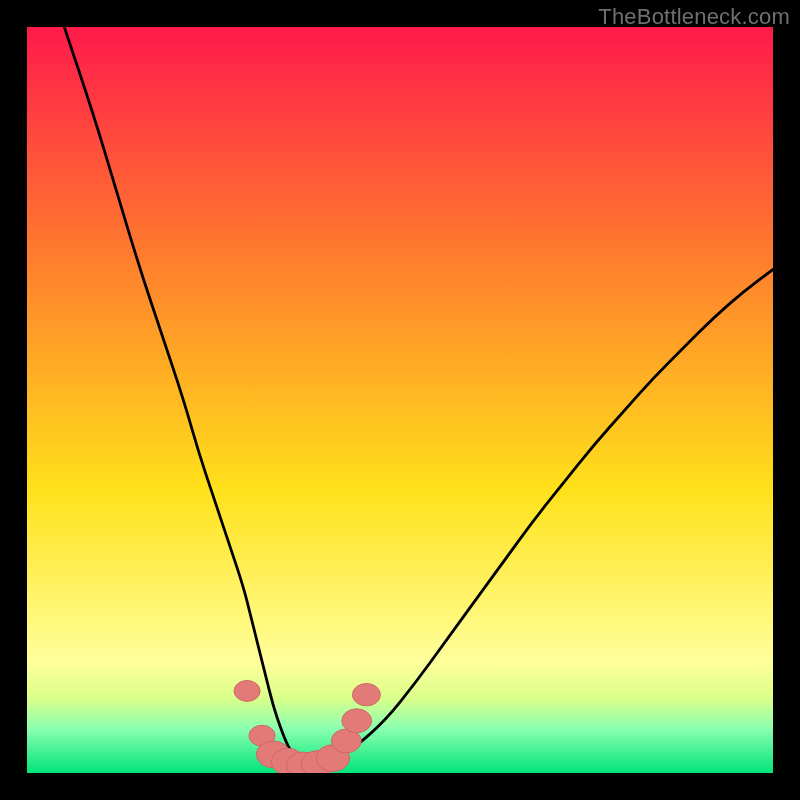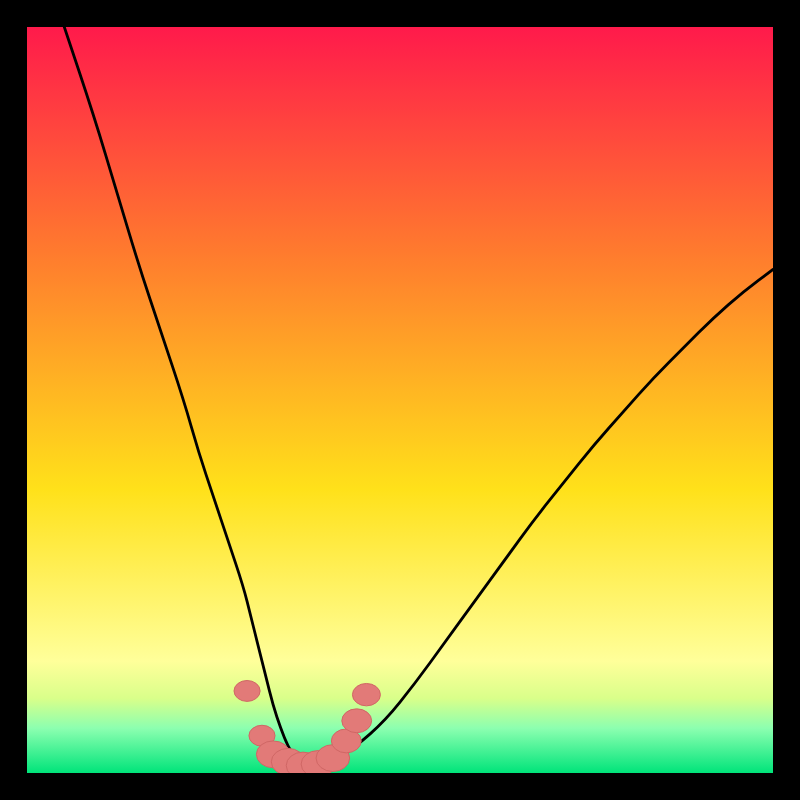--- a/index.html
+++ b/index.html
@@ -67,13 +67,14 @@
         <ellipse cx="246.18" cy="727.35" rx="16.785" ry="13.428" fill="#e27a78" stroke="#d06765" stroke-width="1"></ellipse>
         <ellipse cx="261.09999999999997" cy="734.81" rx="16.785" ry="13.428" fill="#e27a78" stroke="#d06765" stroke-width="1"></ellipse>
         <ellipse cx="276.02" cy="738.54" rx="16.785" ry="13.428" fill="#e27a78" stroke="#d06765" stroke-width="1"></ellipse>
         <ellipse cx="290.94" cy="737.048" rx="16.785" ry="13.428" fill="#e27a78" stroke="#d06765" stroke-width="1"></ellipse>
         <ellipse cx="305.85999999999996" cy="731.08" rx="16.785" ry="13.428" fill="#e27a78" stroke="#d06765" stroke-width="1"></ellipse>
         <ellipse cx="319.288" cy="713.922" rx="14.92" ry="11.936" fill="#e27a78" stroke="#d06765" stroke-width="1"></ellipse>
         <ellipse cx="329.732" cy="693.78" rx="14.92" ry="11.936" fill="#e27a78" stroke="#d06765" stroke-width="1"></ellipse>
         <ellipse cx="339.43" cy="667.67" rx="13.987499999999999" ry="11.19" fill="#e27a78" stroke="#d06765" stroke-width="1"></ellipse>
       </svg>
   </div>
+  <div class="watermark">TheBottleneck.com</div>
 </div>
 
 </body></html>

